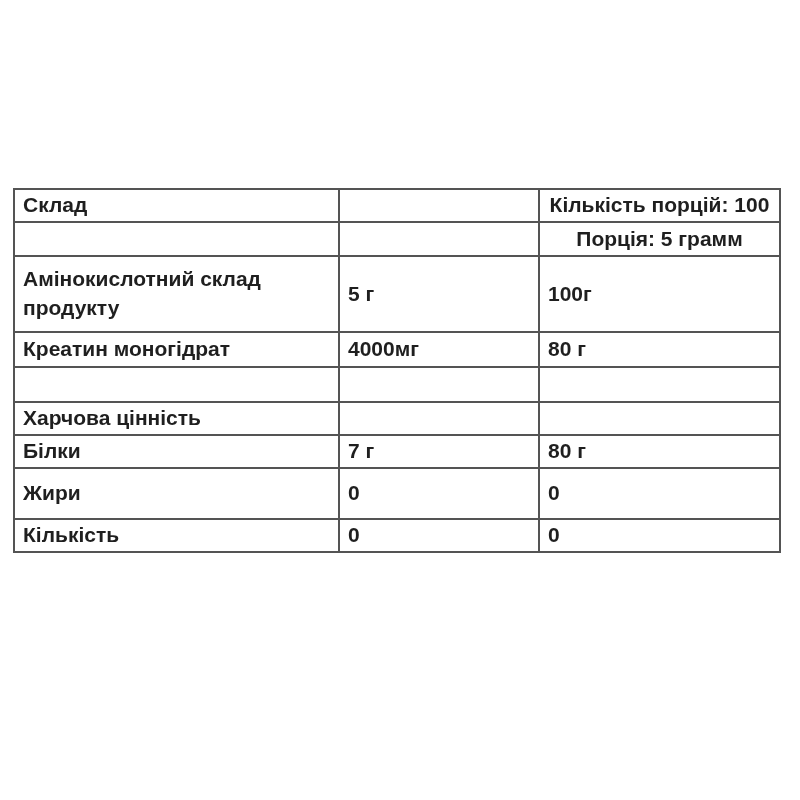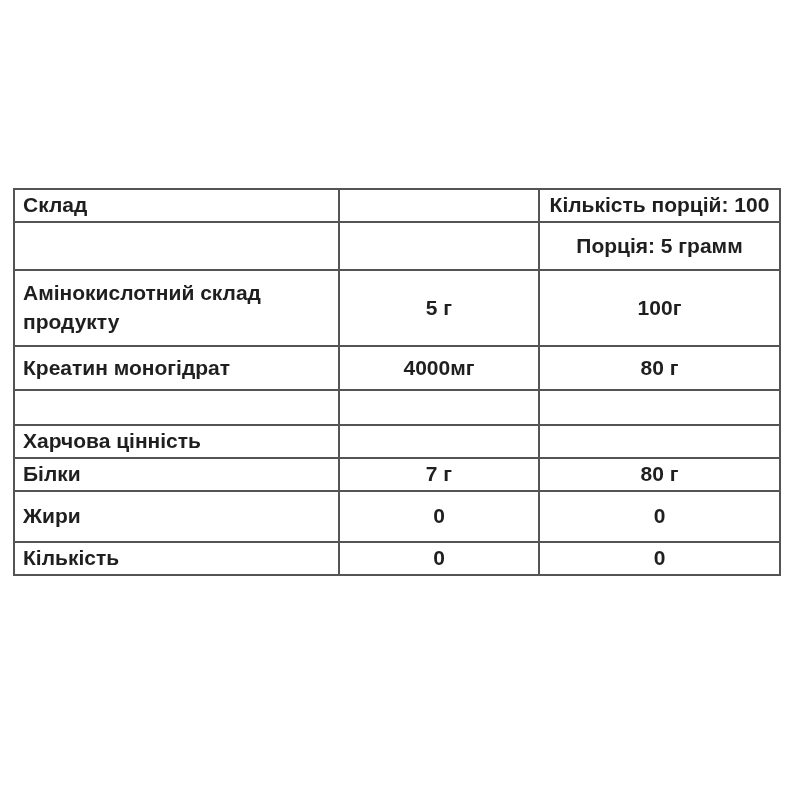--- a/index.html
+++ b/index.html
@@ -37,21 +37,21 @@
     vertical-align: middle;
     padding: 1px 8px;
     white-space: pre-line;
     overflow: hidden;
   }
   td.c-label {
     text-align: left;
     padding-left: 10px;
   }
   td.c-center {
-    text-align: center;
+    text-align: left;
   }
   td.c-info {
     text-align: center;
     padding-left: 9px;
   }
 </style>
 </head>
 <body>
 
 <div class="page">
@@ -61,32 +61,32 @@
         <col style="width:325px">
         <col style="width:200px">
         <col style="width:241px">
       </colgroup>
       <tbody>
         <tr style="height:33px">
           <td class="c-label">Склад</td>
           <td class="c-center"></td>
           <td class="c-info">Кількість порцій: 100</td>
         </tr>
-        <tr style="height:48px">
+        <tr style="height:34px">
           <td class="c-label"></td>
           <td class="c-center"></td>
           <td class="c-info">Порція: 5 грамм</td>
         </tr>
         <tr style="height:76px">
           <td class="c-label">Амінокислотний склад
 продукту</td>
           <td class="c-center">5 г</td>
           <td class="c-center">100г</td>
         </tr>
-        <tr style="height:44px">
+        <tr style="height:35px">
           <td class="c-label">Креатин моногідрат</td>
           <td class="c-center">4000мг</td>
           <td class="c-center">80 г</td>
         </tr>
         <tr style="height:35px">
           <td class="c-label"></td>
           <td class="c-center"></td>
           <td class="c-center"></td>
         </tr>
         <tr style="height:30px">

